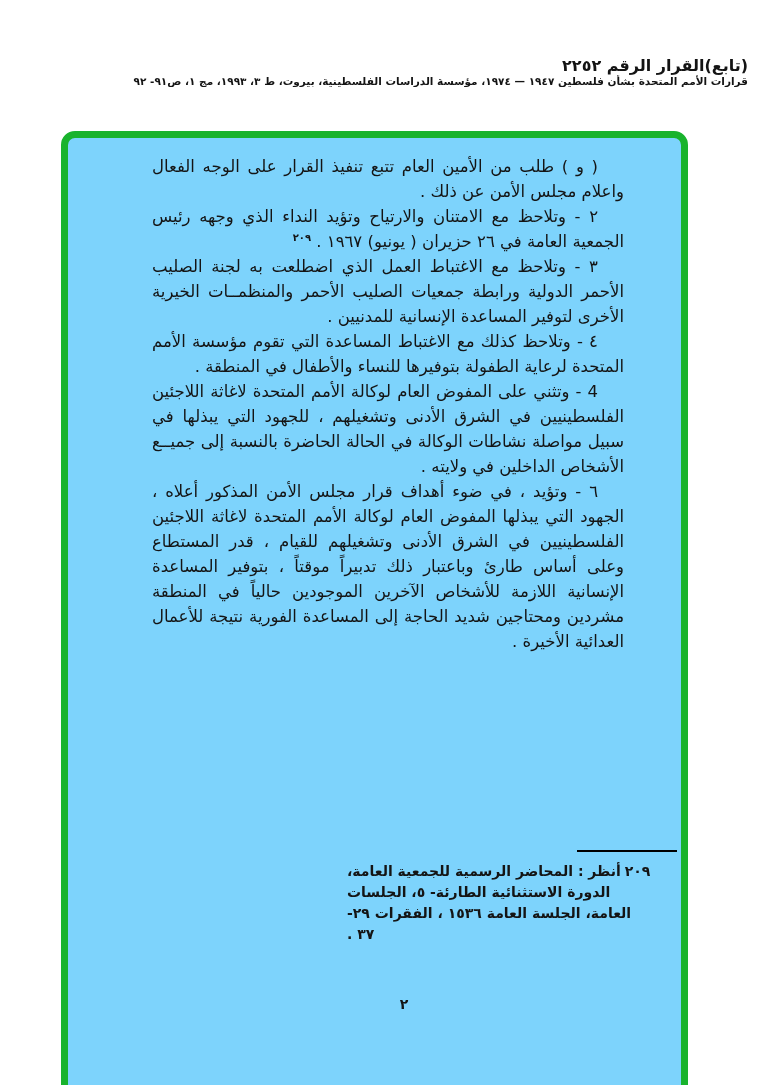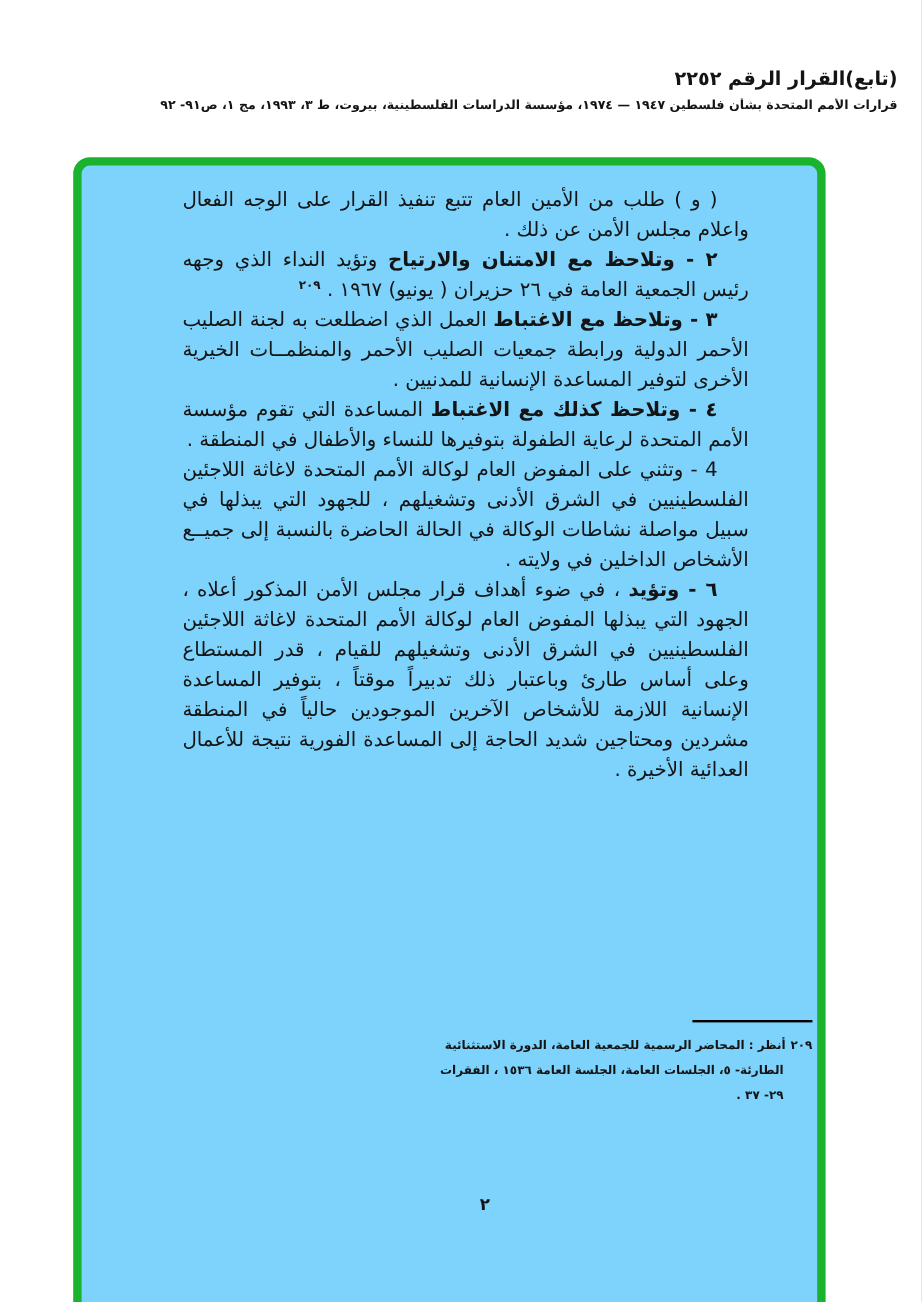--- a/index.html
+++ b/index.html
@@ -22,21 +22,20 @@
     left: 95px;
     right: 20px;
     text-align: right;
   }
   .doc-title {
     font-size: 16px;
     font-weight: bold;
     letter-spacing: 0.5px;
   }
   .doc-source {
-    margin-top: 7px;
     font-size: 10.5px;
     font-weight: bold;
     white-space: nowrap;
     overflow: hidden;
   }
   .green-frame {
     position: absolute;
     top: 131px;
     left: 61px;
     width: 627px;
@@ -50,21 +49,21 @@
     margin: 16px 57px 0 84px;
     font-size: 16.5px;
     line-height: 25px;
     text-align: justify;
   }
   .para {
     margin: 0;
     text-indent: 26px;
   }
   .para-lead {
-    font-weight: bold;
+    font-weight: normal;
   }
   .fn-ref {
     font-size: 10px;
     vertical-align: super;
     line-height: 0;
     font-weight: bold;
   }
   .footnote {
     position: absolute;
     top: 712px;
@@ -72,24 +71,24 @@
     width: 330px;
   }
   .footnote-rule {
     width: 100px;
     height: 0;
     border-top: 2.5px solid #000;
     margin-bottom: 9px;
   }
   .footnote-text {
     margin: 0;
-    font-size: 10px;
+    font-size: 14px;
     font-weight: bold;
     line-height: 21px;
-    text-align: right;
+    text-align: left;
     padding-right: 24px;
     text-indent: -24px;
   }
   .fn-marker {
     margin-left: 4px;
   }
   .page-number {
     position: absolute;
     top: 996px;
     left: 40px;

